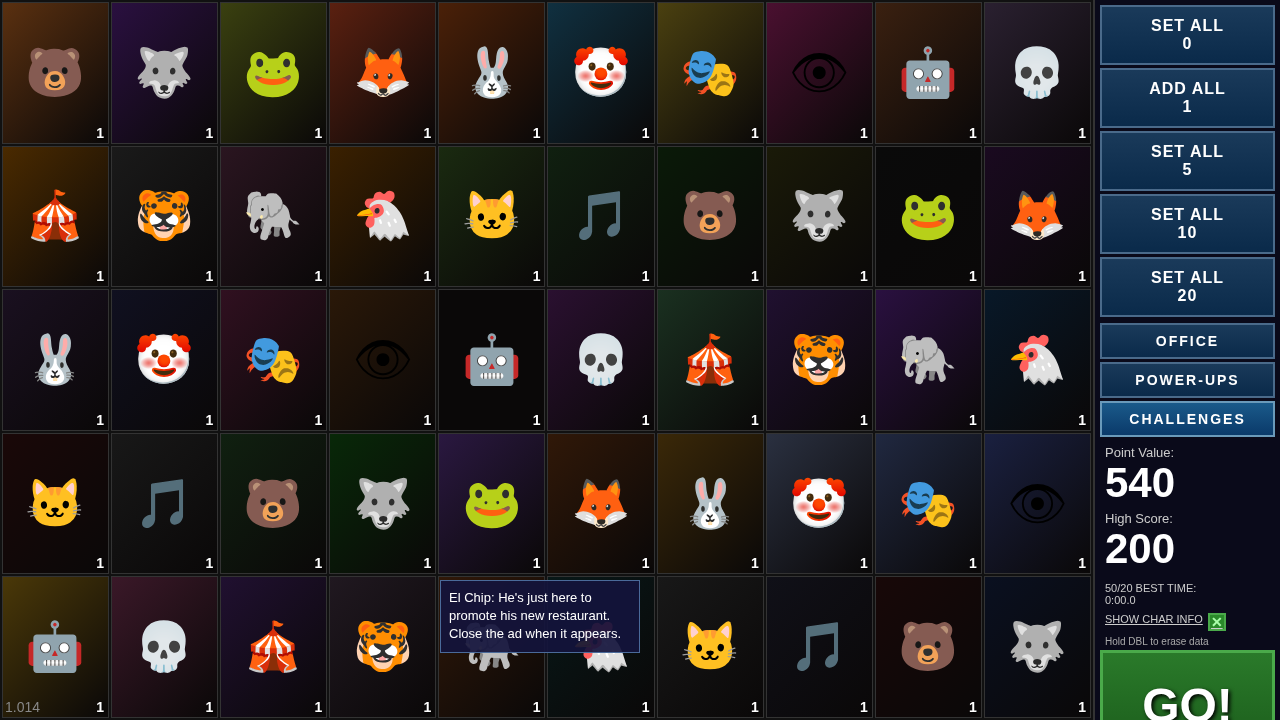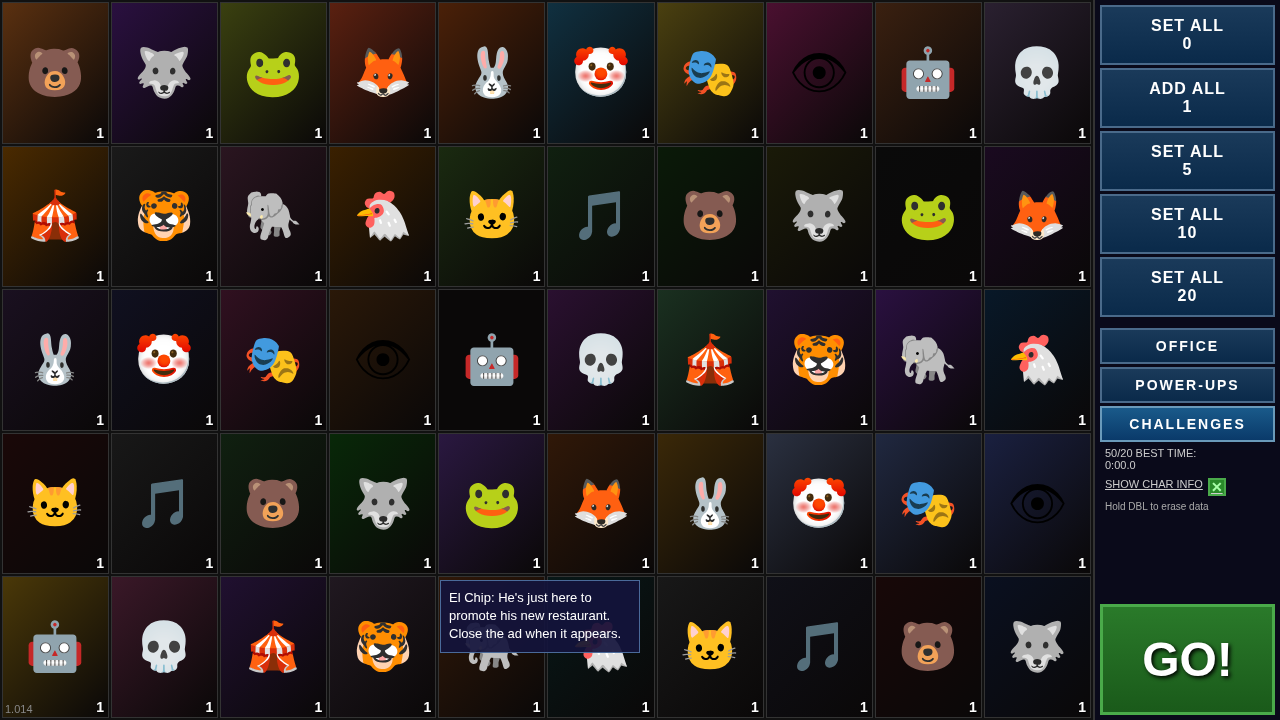--- a/index.html
+++ b/index.html
@@ -165,21 +165,21 @@
       cursor: pointer;
       text-align: center;
       text-shadow: 2px 2px 4px black;
     }
 
     .version-text {
       position: absolute;
       bottom: 5px;
       left: 5px;
       color: #888;
-      font-size: 11px;
+      font-size: 14px;
     }
 
     
     .tooltip-overlay {
       position: absolute;
       background: rgba(20, 20, 60, 0.92);
       border: 1px solid #4a6a9a;
       color: white;
       padding: 8px 8px;
       font-size: 13px;
@@ -547,20 +547,26 @@
   <button class="btn-nav">
     <span>OFFICE</span>
   </button>
   <button class="btn-nav">
     <span>POWER-UPS</span>
   </button>
   <button class="btn-nav active">
     <span>CHALLENGES</span>
   </button>
 
+  <div class="score-section">
+    <div class="score-label">Point Value:</div>
+    <div class="score-value">540</div>
+    <div class="high-score-label">High Score:</div>
+    <div class="high-score-value">200</div>
+  </div>
 
   <div class="best-time-section">
     <div>50/20 BEST TIME:</div>
     <div>0:00.0</div>
   </div>
 
   <div class="show-char-section">
     <span>SHOW CHAR INFO</span>
     <div class="checkbox-green">✕</div>
   </div>

